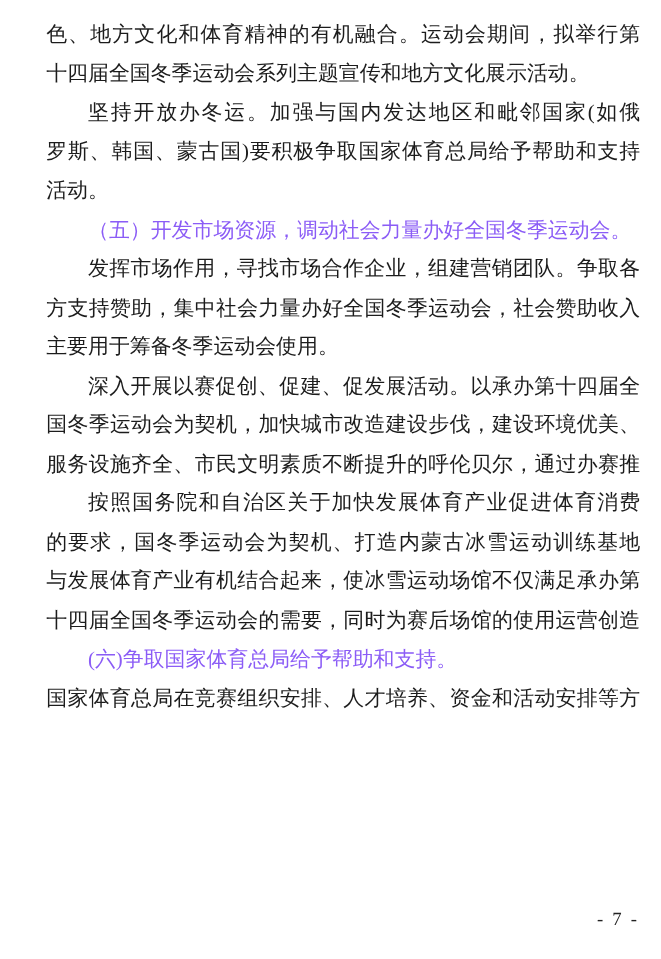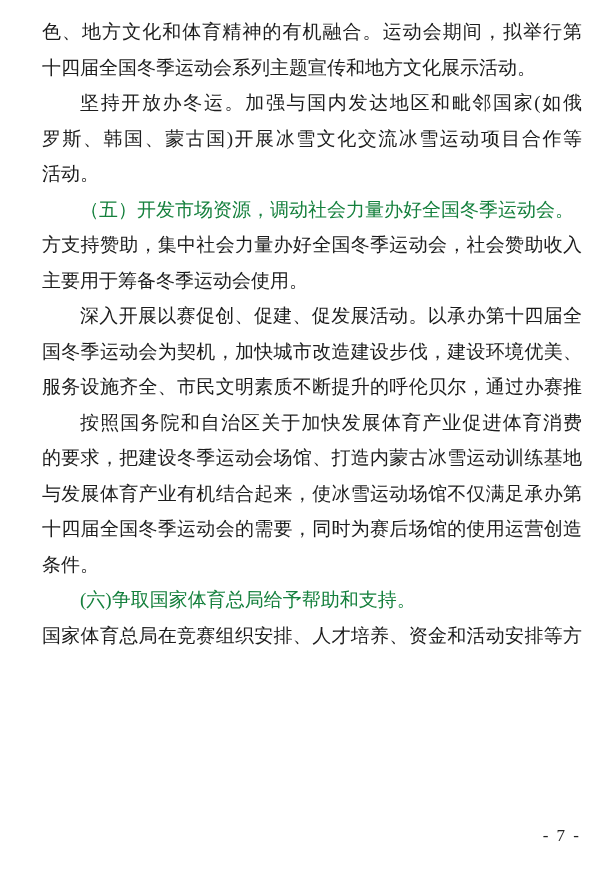--- a/index.html
+++ b/index.html
@@ -39,51 +39,51 @@
   .indent {
     text-indent: 2em;
   }
   
   .short {
     text-align: right;
     text-align-last: left;
   }
   
   .heading {
-    color: #15803d;
+    color: #8b5cf6;
     font-family: Liberation Serif, serif;
   }
   .page-number {
     position: absolute;
     top: 826px;
     right: 20px;
     font-size: 17px;
     letter-spacing: 2px;
     color: #222222;
     font-family: "Liberation Serif", "DejaVu Serif", serif;
   }
 </style>
 </head>
 <body>
 
 <div class="page">
   <div class="text-block">
     <div class="line fill">色、地方文化和体育精神的有机融合。运动会期间，拟举行第</div>
     <div class="line short">十四届全国冬季运动会系列主题宣传和地方文化展示活动。</div>
     <div class="line fill indent">坚持开放办冬运。加强与国内发达地区和毗邻国家(如俄</div>
-    <div class="line fill">罗斯、韩国、蒙古国)开展冰雪文化交流冰雪运动项目合作等</div>
+    <div class="line fill">罗斯、韩国、蒙古国)要积极争取国家体育总局给予帮助和支持</div>
     <div class="line short">活动。</div>
     <div class="line short indent heading">（五）开发市场资源，调动社会力量办好全国冬季运动会。</div>
+    <div class="line fill indent">发挥市场作用，寻找市场合作企业，组建营销团队。争取各</div>
     <div class="line fill">方支持赞助，集中社会力量办好全国冬季运动会，社会赞助收入</div>
     <div class="line short">主要用于筹备冬季运动会使用。</div>
     <div class="line fill indent">深入开展以赛促创、促建、促发展活动。以承办第十四届全</div>
     <div class="line fill">国冬季运动会为契机，加快城市改造建设步伐，建设环境优美、</div>
     <div class="line fill">服务设施齐全、市民文明素质不断提升的呼伦贝尔，通过办赛推</div>
     <div class="line fill indent">按照国务院和自治区关于加快发展体育产业促进体育消费</div>
-    <div class="line fill">的要求，把建设冬季运动会场馆、打造内蒙古冰雪运动训练基地</div>
+    <div class="line fill">的要求，国冬季运动会为契机、打造内蒙古冰雪运动训练基地</div>
     <div class="line fill">与发展体育产业有机结合起来，使冰雪运动场馆不仅满足承办第</div>
     <div class="line fill">十四届全国冬季运动会的需要，同时为赛后场馆的使用运营创造</div>
-    <div class="line short">条件。</div>
     <div class="line short indent heading">(六)争取国家体育总局给予帮助和支持。</div>
     <div class="line fill">国家体育总局在竞赛组织安排、人才培养、资金和活动安排等方</div>
   </div>
   <div class="page-number">- 7 -</div>
 </div>
 
 </body></html>

